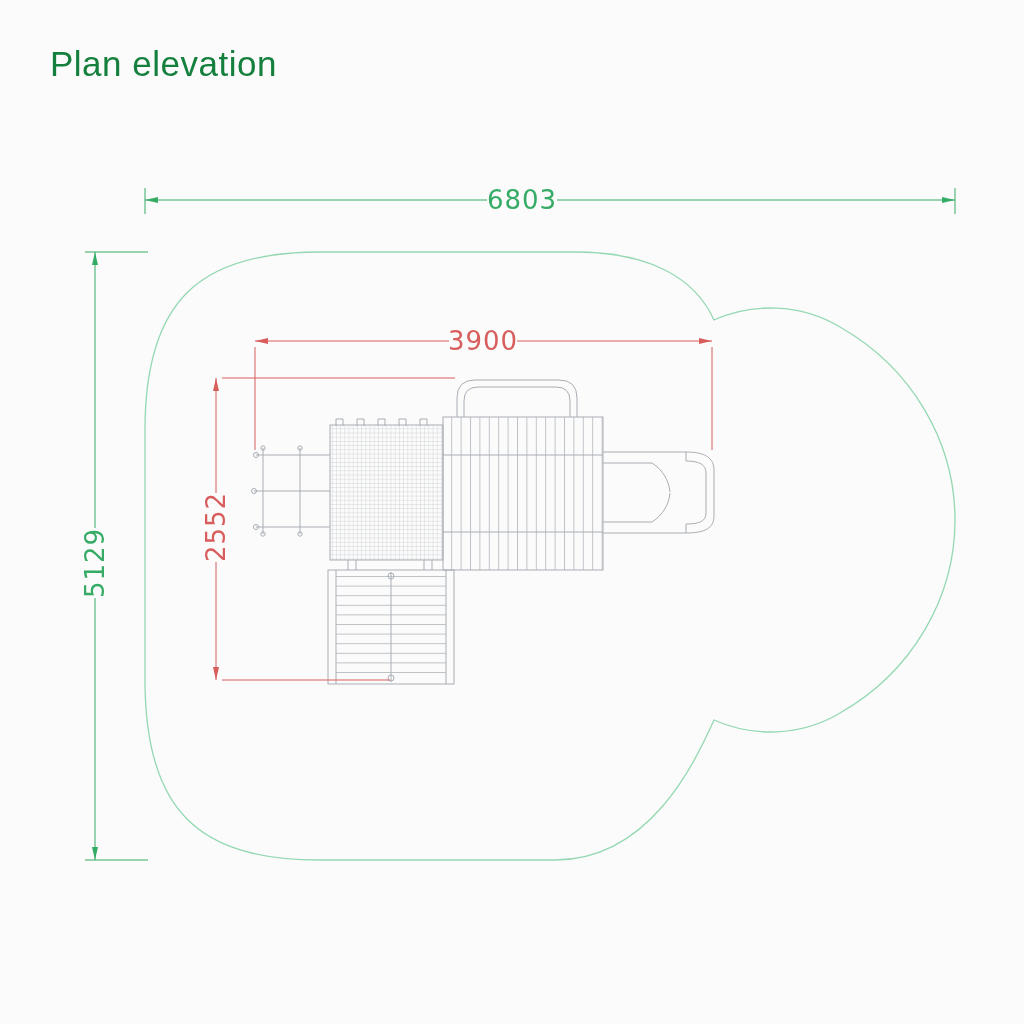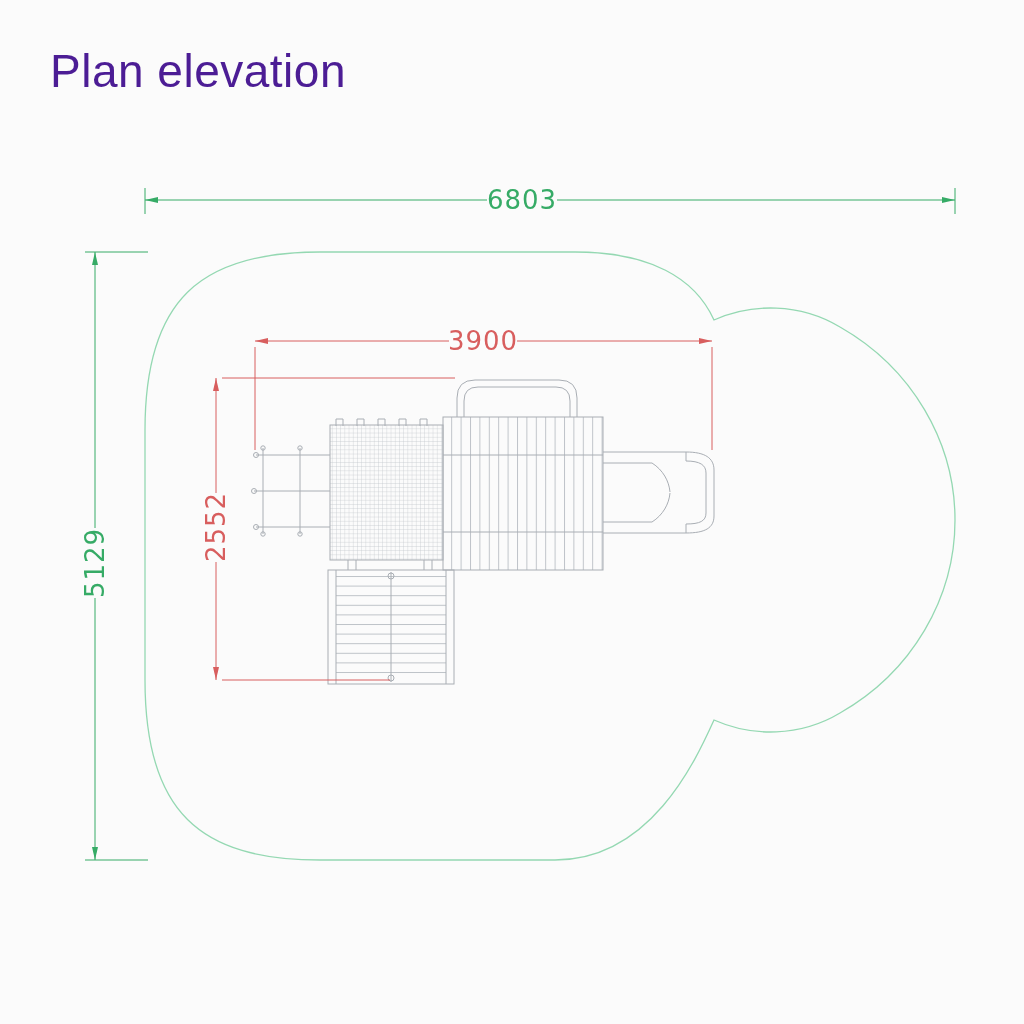--- a/index.html
+++ b/index.html
@@ -6,23 +6,23 @@
   .canvas{
     position:relative;
     width:1024px;height:1024px;
     background:#fbfbfb;
     font-family:"Liberation Sans", sans-serif;
     overflow:hidden;
   }
   .page-title{
     position:absolute;
     left:50px;top:44px;
-    font-size:46px;
+    font-size:35px;
     font-weight:400;
-    color:#4c1d95;
+    color:#15803d;
     letter-spacing:.5px;
   }
   svg{position:absolute;left:0;top:0;}
   text.dim{
     font-family:"DejaVu Sans", sans-serif;
     font-size:26px;
     letter-spacing:1px;
   }
 </style>
 </head>

